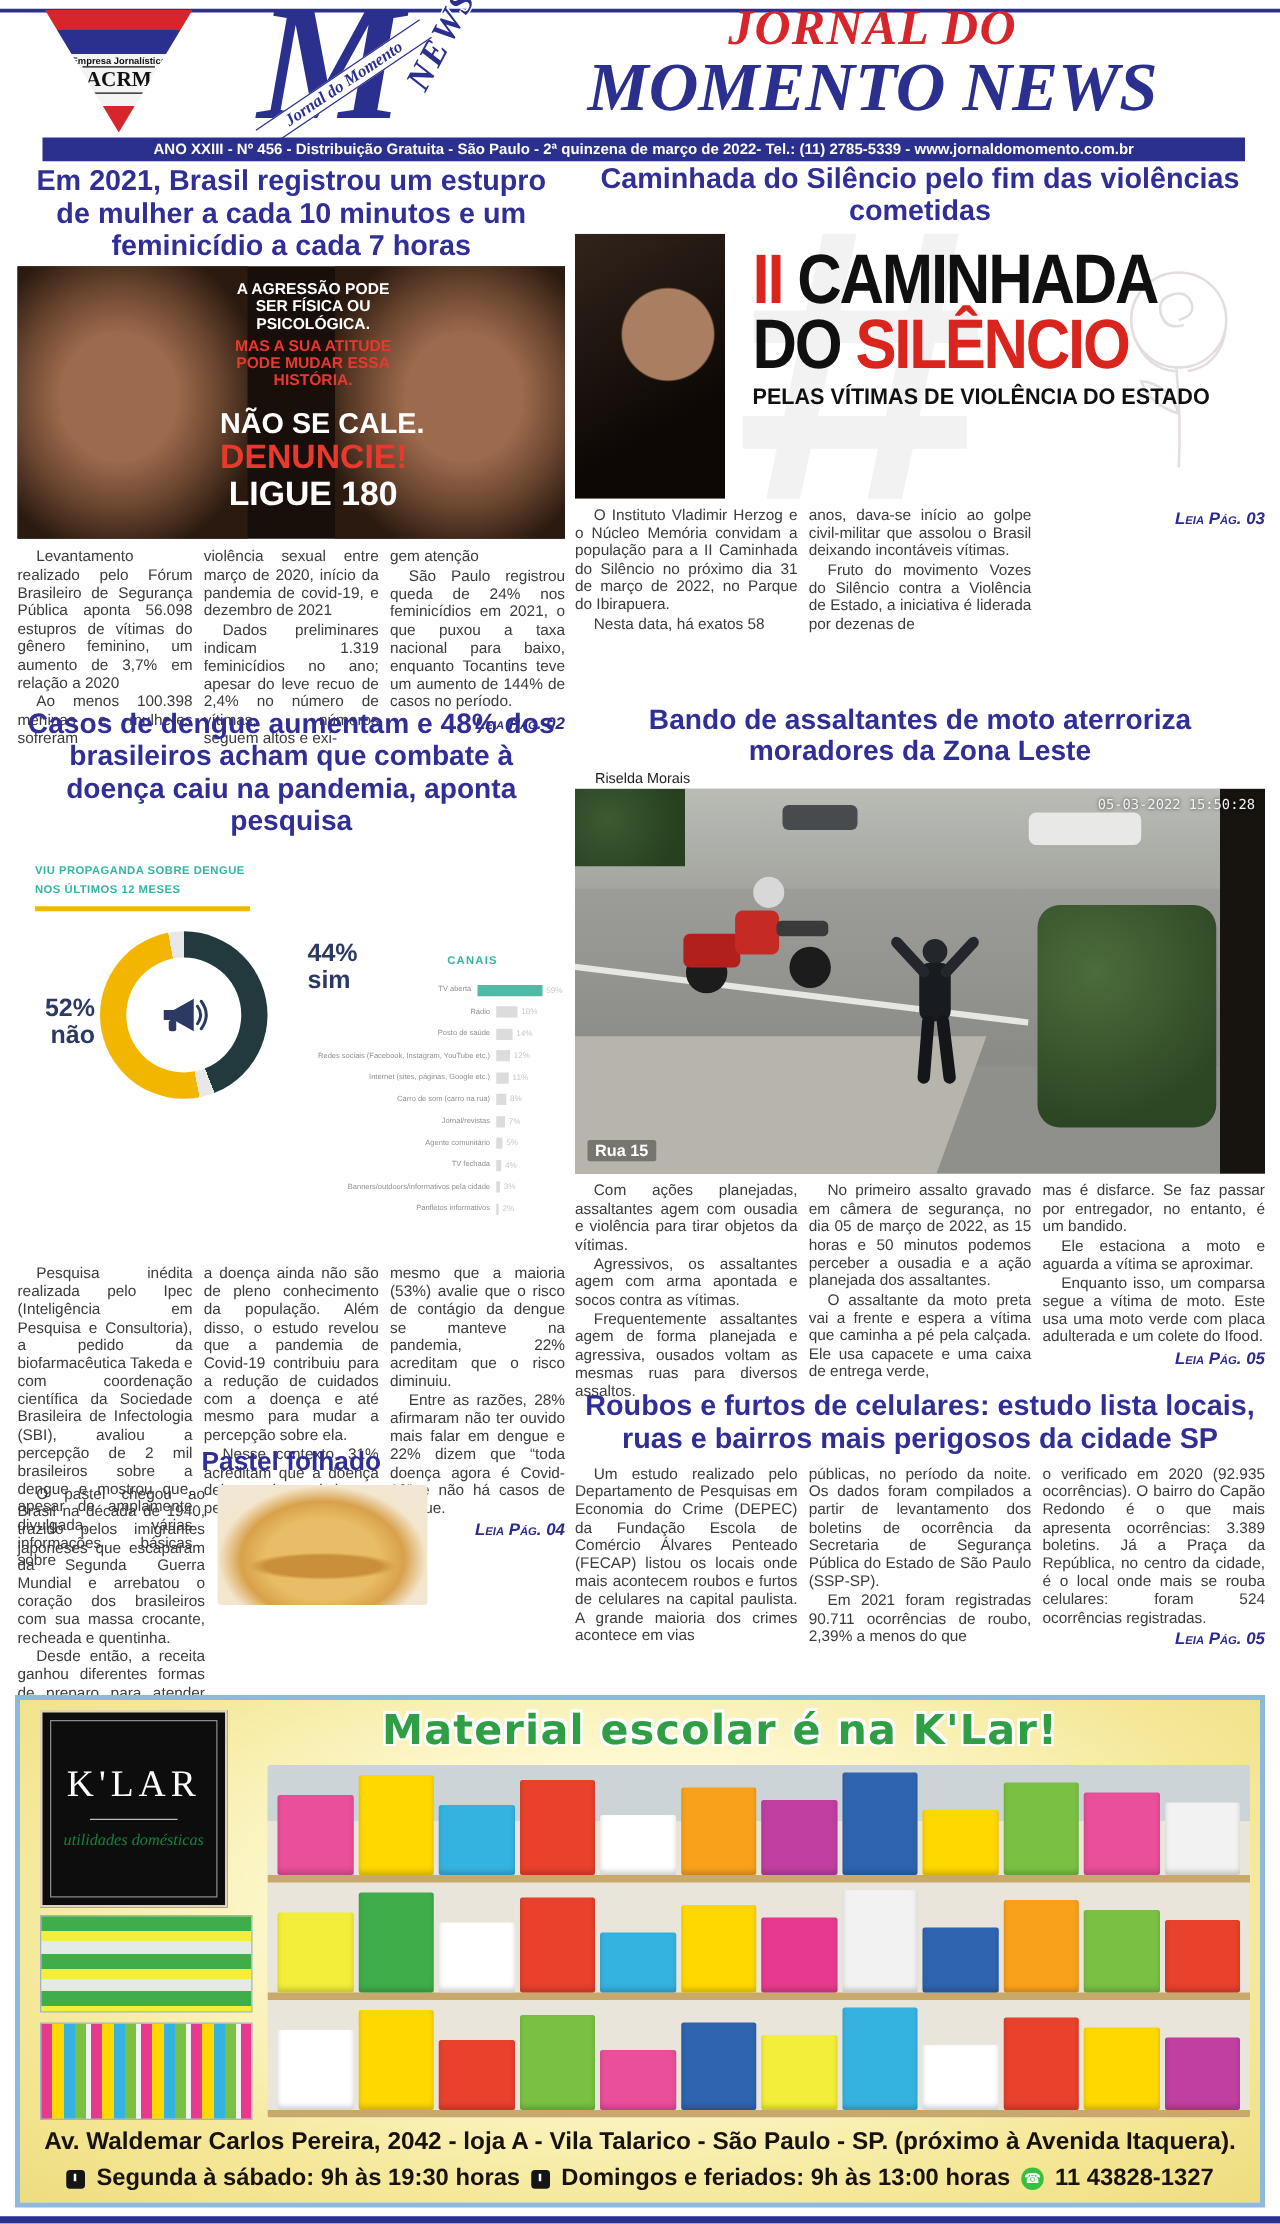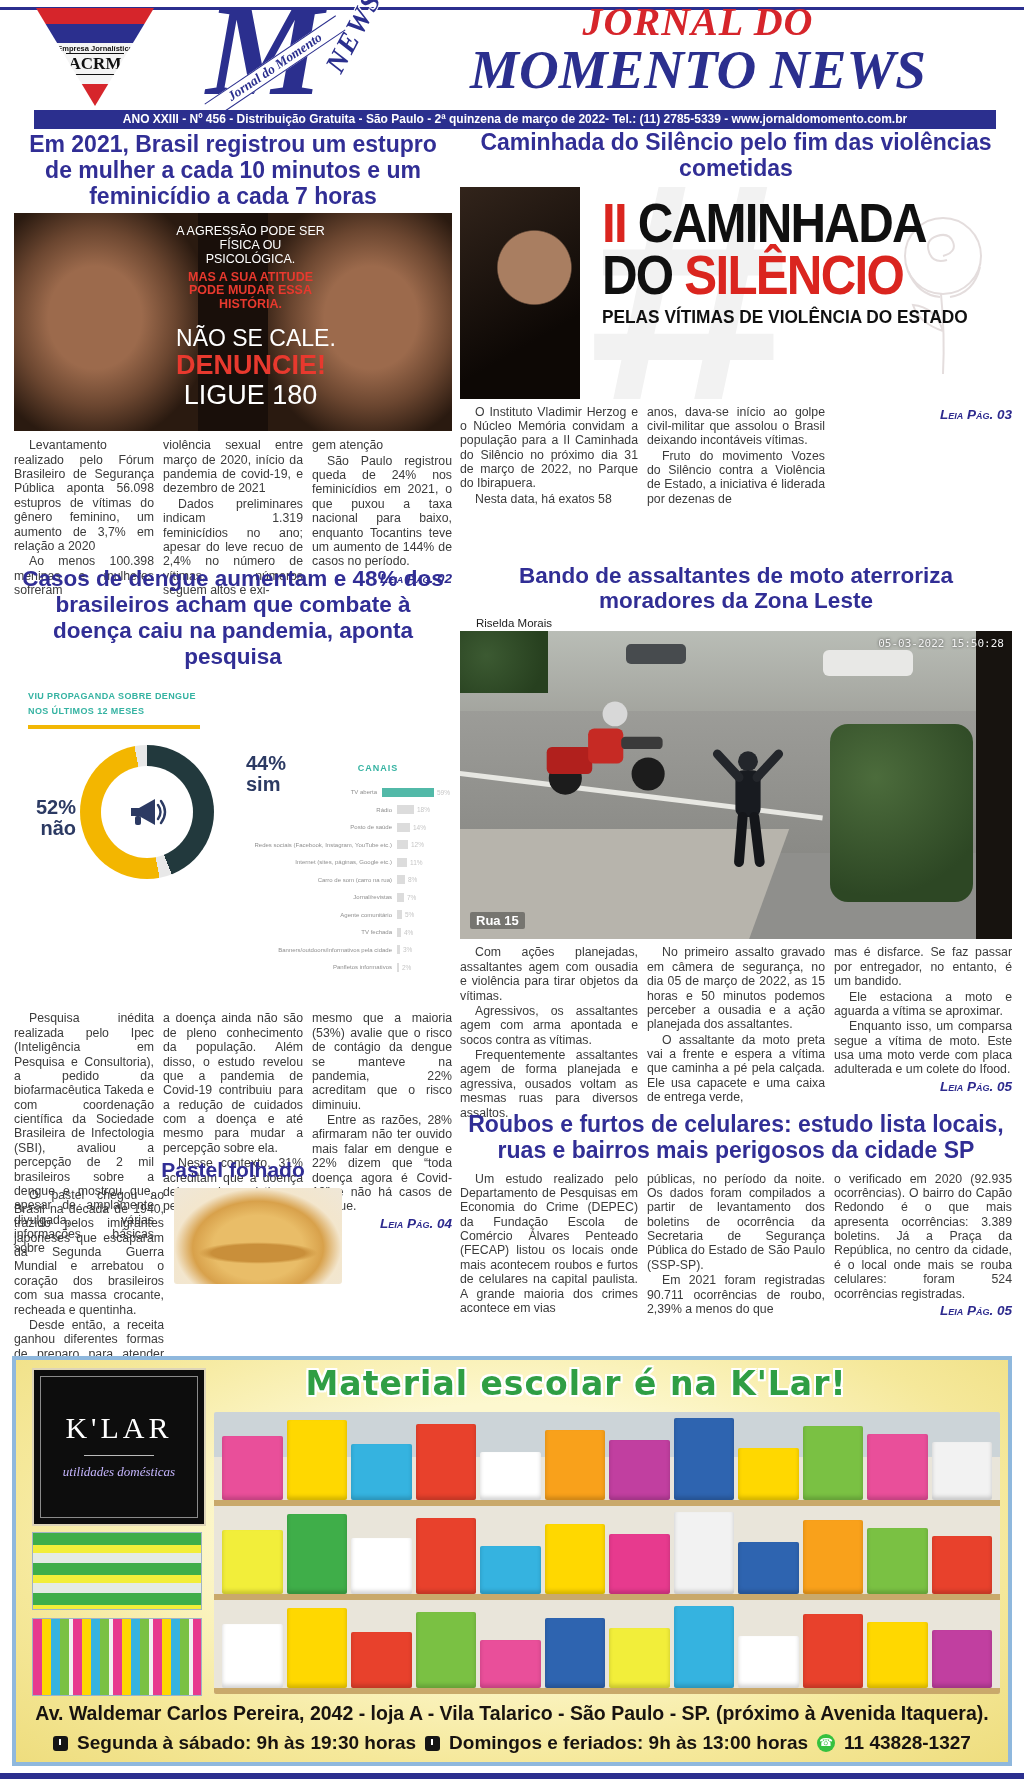--- a/index.html
+++ b/index.html
@@ -45,21 +45,21 @@
 
   
   .tl{position:absolute;left:14px;top:132px;width:438px;}
   .tl .hl{font-size:23px;}
   .poster{position:relative;margin-top:4px;height:218px;background:#190f0a;overflow:hidden;}
   .face{position:absolute;top:0;width:47%;height:100%;
         background:radial-gradient(ellipse at 50% 48%,#9c6a4c 0 32%,#6b4630 55%,#2a1a10 80%);}
   .face.left{left:-5%;}
   .face.right{right:-5%;}
   .poster-text{position:absolute;left:37%;width:34%;top:12px;text-align:center;line-height:1.1;}
-  .pw{color:#fff;font-weight:normal;text-align:center;}
+  .pw{color:#fff;font-weight:bold;text-align:center;}
   .pr{color:#e8392e;font-weight:bold;}
   .pl1{font-size:12.5px;}
   .pl2{font-size:12.5px;margin-top:4px;}
   .pl3{font-size:23px;margin-top:14px;white-space:nowrap;}
   .pl4{font-size:27px;white-space:nowrap;}
   .pl5{font-size:27px;white-space:nowrap;}
 
   
   .tr{position:absolute;left:460px;top:130px;width:552px;}
   .tr .hl{font-size:23px;}
@@ -142,26 +142,26 @@
 
   
   .rb{position:absolute;left:460px;top:1112px;width:552px;}
   .rb .hl{font-size:23px;}
   .rb-cols{margin-top:8px;}
 
   
   .ad{position:absolute;left:12px;top:1356px;width:1000px;height:410px;box-sizing:border-box;
       border:4px solid #8fb8dd;overflow:hidden;
       background:radial-gradient(ellipse at 50% 42%,#fdf8cf 0 38%,#f5e89a 72%,#eedd7e 100%);}
-  .klar{position:absolute;left:16px;top:8px;width:174px;height:158px;background:#0d0d0d;
+  .klar{position:absolute;left:16px;top:8px;width:150px;height:158px;background:#0d0d0d;
         border:2px solid #ddd4b8;box-sizing:border-box;}
   .klar-inner{position:absolute;inset:6px;border:1px solid #8a8a8a;text-align:center;}
   .klar-name{color:#fff;font-family:"Liberation Serif",serif;font-size:30px;letter-spacing:4px;margin-top:34px;}
   .klar-rule{width:70px;height:1px;background:#bbb;margin:10px auto 8px;}
-  .klar-sub{color:#c4b5fd;font-family:"Liberation Serif",serif;font-style:italic;font-size:13px;}
+  .klar-sub{color:#15803d;font-family:"Liberation Serif",serif;font-style:italic;font-size:13px;}
   .ad-banner{position:absolute;left:230px;top:4px;width:660px;height:46px;text-align:center;}
   .ad-banner-text{font-family:"DejaVu Sans",sans-serif;font-size:33px;font-weight:bold;color:#2f9e44;letter-spacing:1px;
        text-shadow:-2px 0 0 #fff,2px 0 0 #fff,0 -2px 0 #fff,0 2px 0 #fff,-2px -2px 0 #fff,2px 2px 0 #fff,-2px 2px 0 #fff,2px -2px 0 #fff;}
   .collage{position:absolute;left:198px;top:52px;width:786px;height:282px;border-radius:2px;
            background:linear-gradient(#ccd4d8 0 16%,#e9e5da 16% 100%);overflow:hidden;}
   .shelf-row{display:flex;align-items:flex-end;height:88px;padding:0 6px;
              border-bottom:6px solid #c9a96b;}
   .tile{flex:1;margin:0 2px;border-radius:2px;box-shadow:inset 0 -3px 4px rgba(0,0,0,.18);}
   .klar-photos{position:absolute;left:16px;top:172px;width:170px;height:162px;}
   .ph1{height:76px;border:1px solid #9fb3c4;

